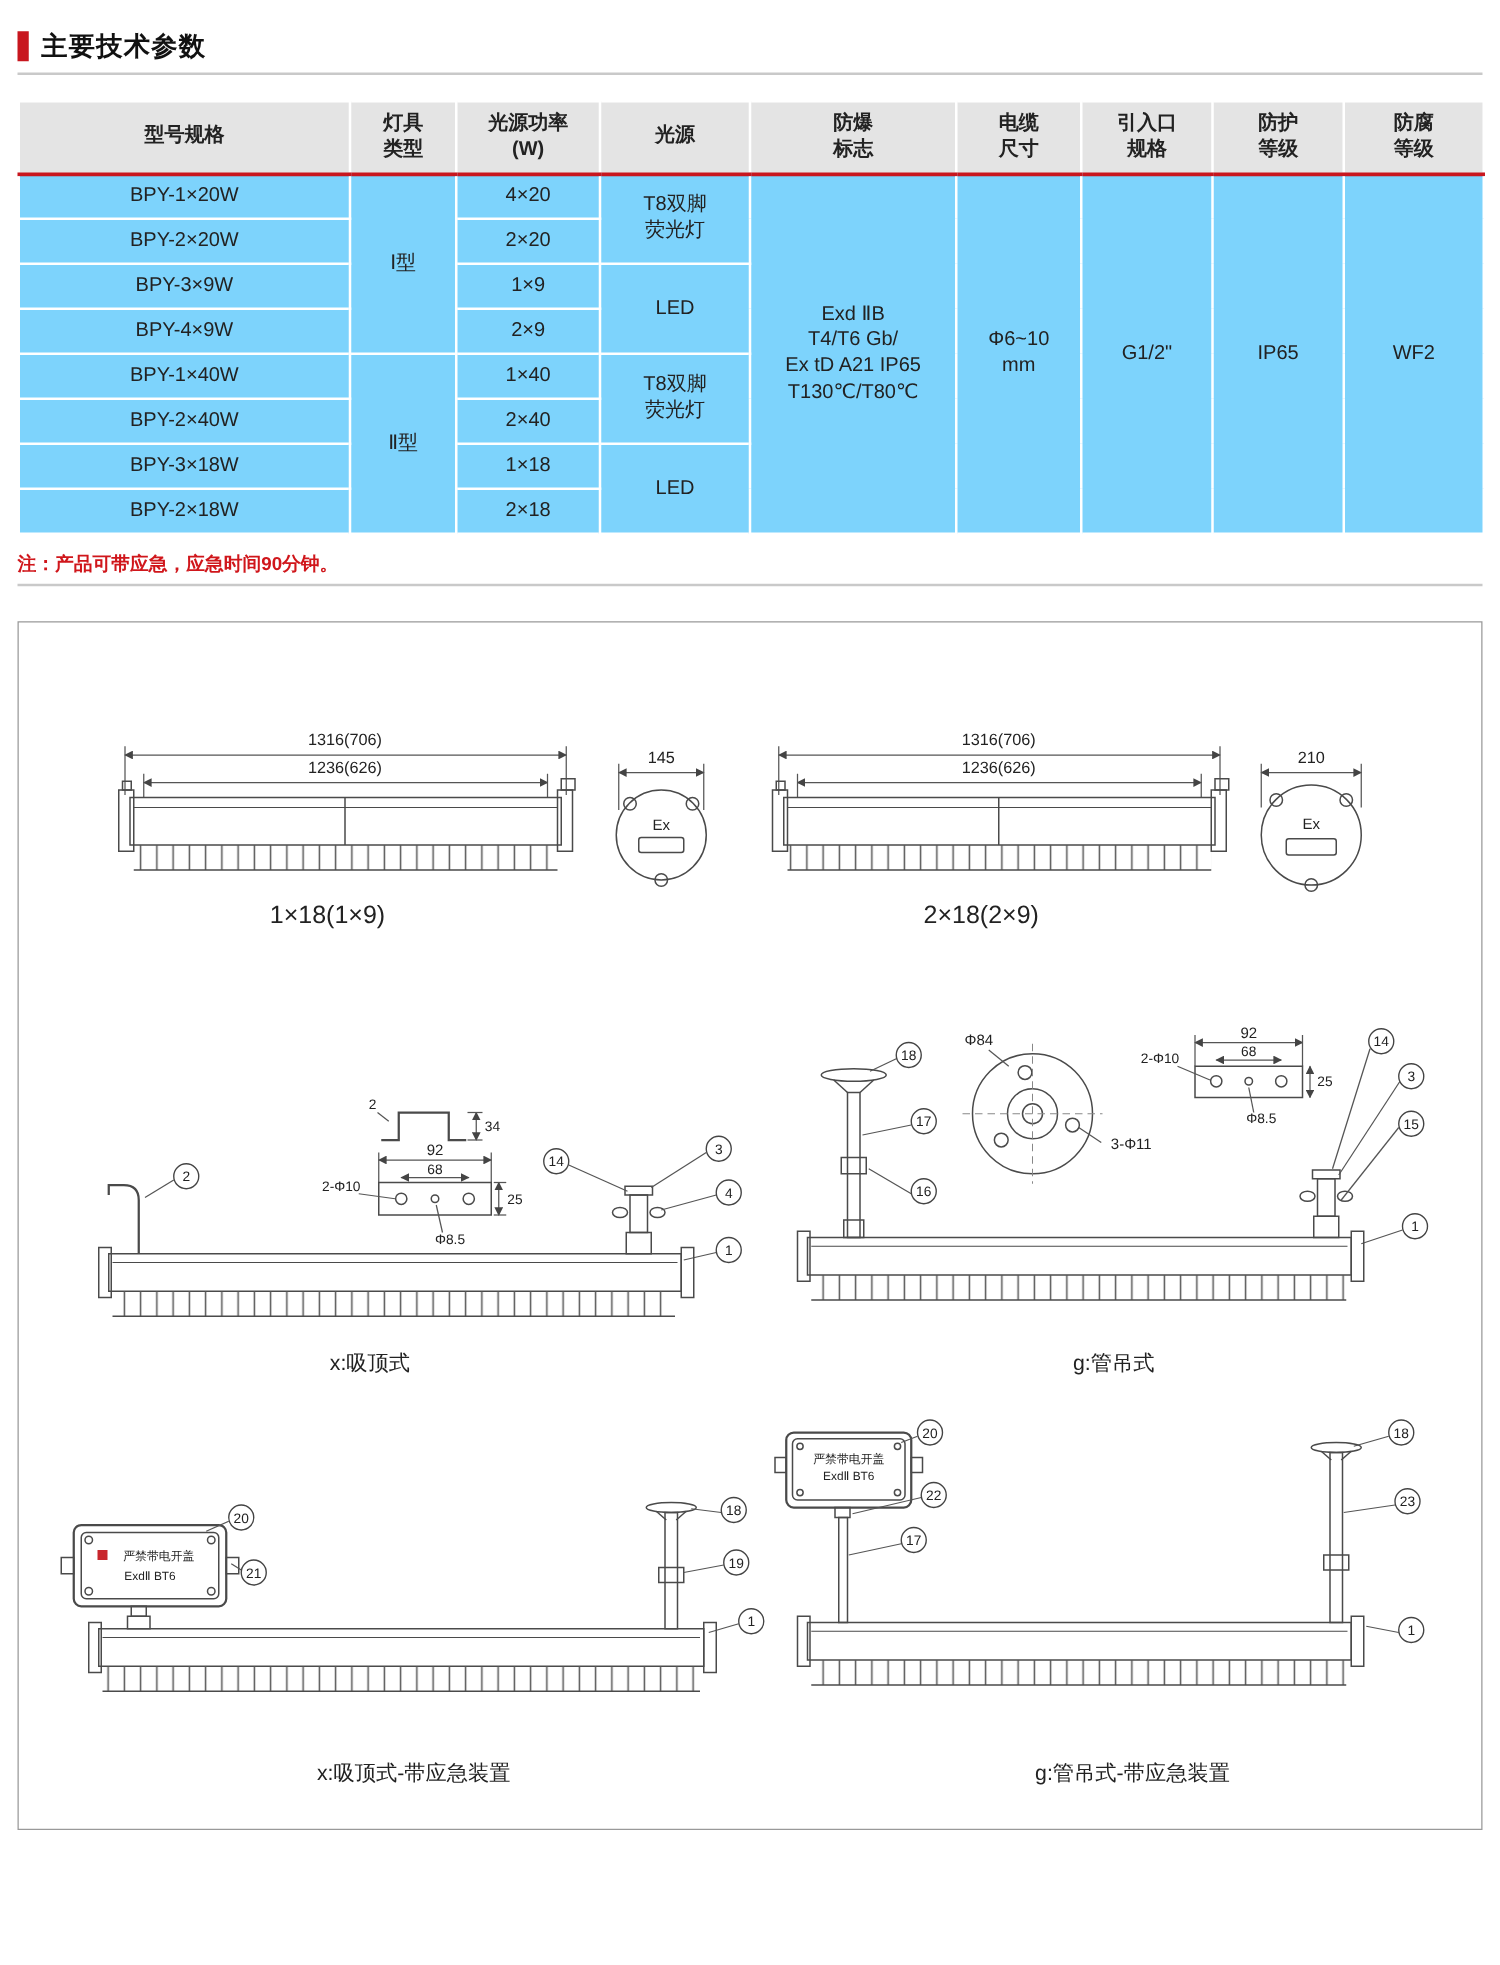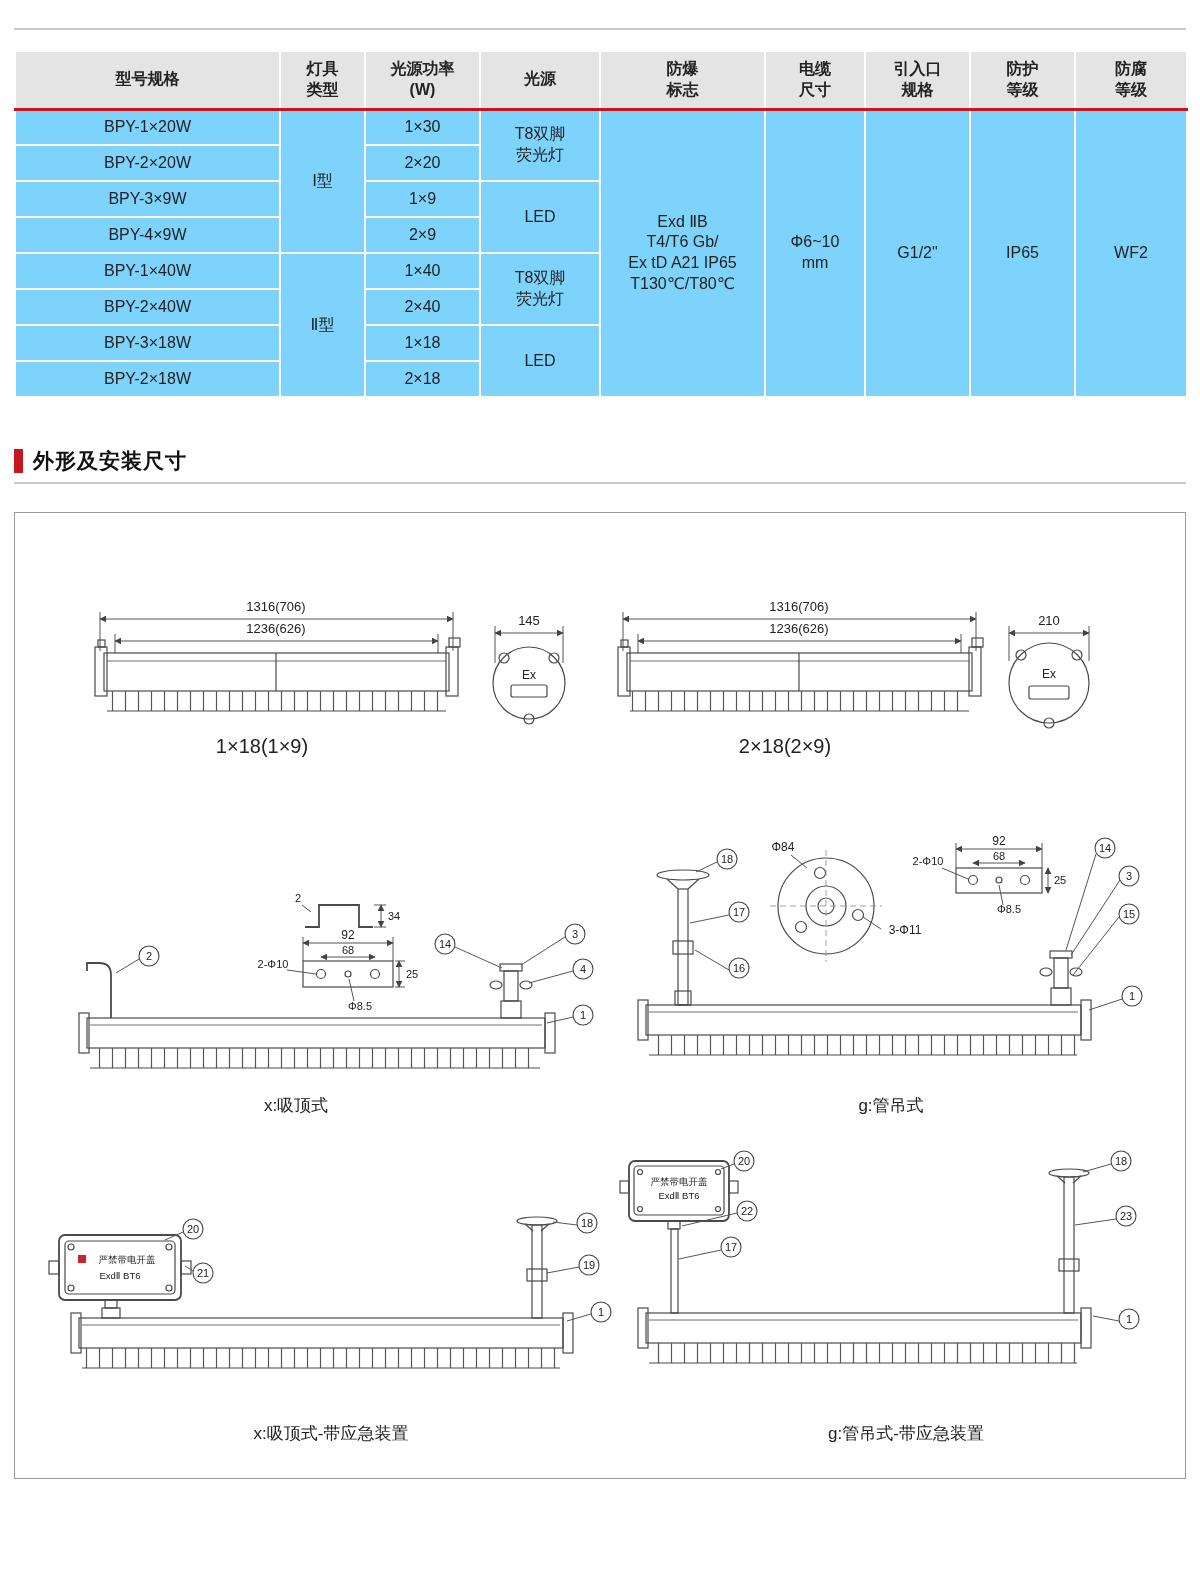--- a/index.html
+++ b/index.html
@@ -46,20 +46,24 @@
   svg .cap  { font-size:17px; text-anchor:middle; }
   svg .capB { font-size:20px; text-anchor:middle; }
   svg .co circle { stroke:#444; fill:#fff; stroke-width:1.1; }
   svg .co text { font-size:11px; text-anchor:middle; }
 </style>
 </head>
 <body>
 
 <div class="page">
 
+  <div class="section-header">
+    <div class="red-bar"></div>
+    <div class="section-title">主要技术参数</div>
+  </div>
   <div class="rule"></div>
 
   <table class="spec">
     <colgroup>
       <col style="width:265px">
         <col style="width:85px">
         <col style="width:115px">
         <col style="width:120px">
       <col style="width:165px">
         <col style="width:100px">
@@ -84,21 +88,21 @@
         <th>防护
 等级</th>
         <th>防腐
 等级</th>
       </tr>
     </thead>
     <tbody>
       <tr>
         <td>BPY-1×20W</td>
         <td rowspan="4">Ⅰ型</td>
-        <td>1×30</td>
+        <td>4×20</td>
         <td rowspan="2">T8双脚
 荧光灯</td>
         <td rowspan="8">Exd ⅡB
 T4/T6 Gb/
 Ex tD A21 IP65
 T130℃/T80℃</td>
         <td rowspan="8">Φ6~10
 mm</td>
         <td rowspan="8">G1/2"</td>
         <td rowspan="8">IP65</td>
@@ -133,25 +137,22 @@
         <td>1×18</td>
         <td rowspan="2">LED</td>
       </tr>
       <tr>
         <td>BPY-2×18W</td>
         <td>2×18</td>
       </tr>
     </tbody>
   </table>
 
-
-  <div class="section-header section2">
-    <div class="red-bar"></div>
-    <div class="section-title">外形及安装尺寸</div>
-  </div>
+  <div class="note">注：产品可带应急，应急时间90分钟。</div>
+
   <div class="rule"></div>
 
   <div class="drawing-box">
     <svg width="1170" height="965" viewBox="0 0 1170 965">
       <defs>
         <pattern id="cage" width="13" height="22" patternUnits="userSpaceOnUse">
           <path d="M6.5,0 V22" stroke="#555" stroke-width="1.2" fill="none"></path>
         </pattern>
         <marker id="arr" viewBox="0 0 10 10" refX="9" refY="5" markerWidth="7" markerHeight="7" orient="auto-start-reverse">
           <path d="M0,0 L10,5 L0,10 z" fill="#444"></path>

